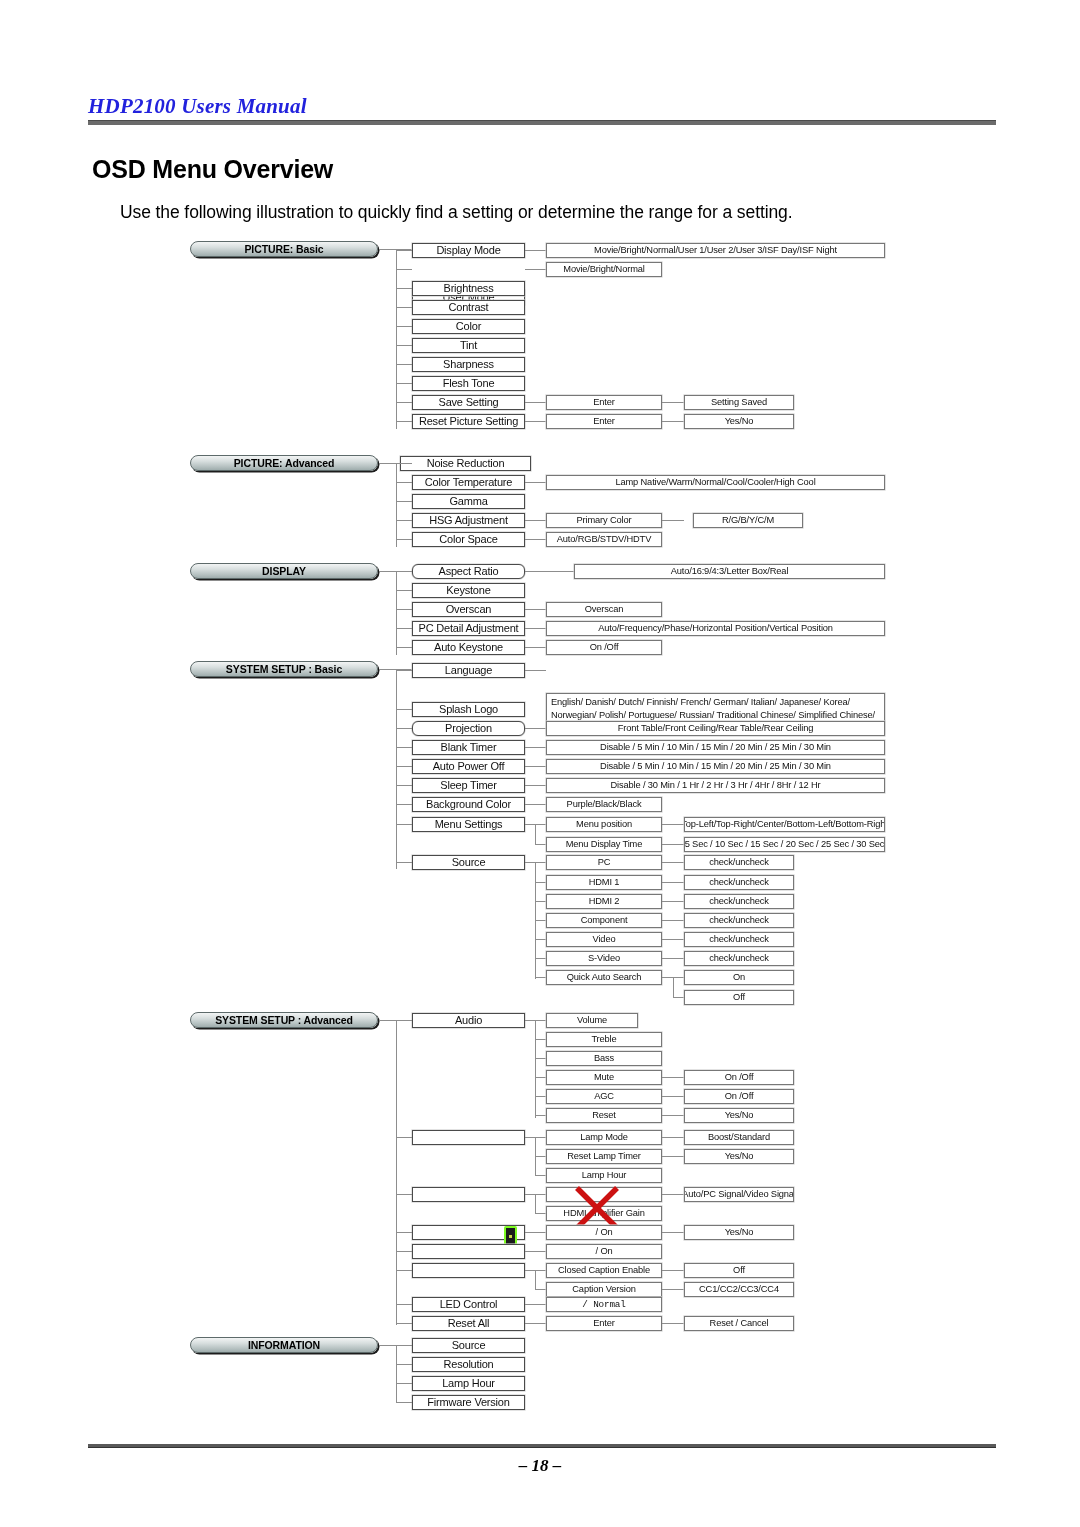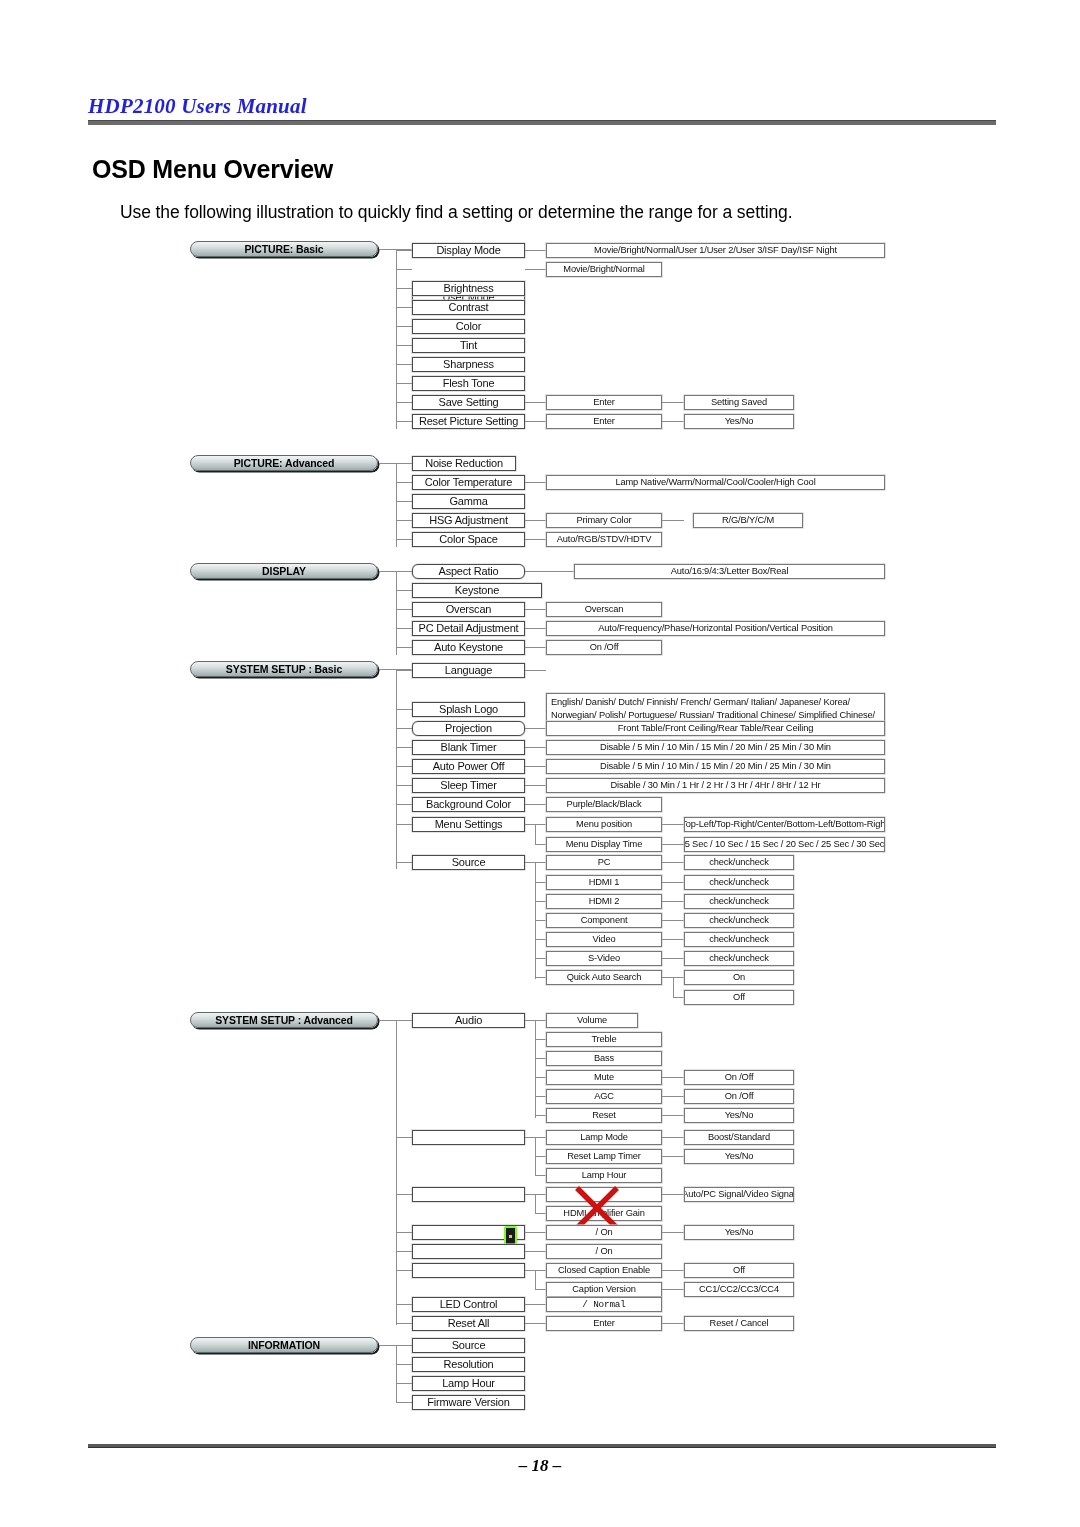--- a/index.html
+++ b/index.html
@@ -235,21 +235,21 @@
   <div class="ln-h" style="left:396px;top:421px;width:16px;"></div>
   <div class="ln-h" style="left:525px;top:421px;width:21px;"></div>
   <div class="bx" style="left:546px;top:414px;width:116px;">Enter</div>
   <div class="ln-h" style="left:662px;top:421px;width:22px;"></div>
   <div class="bx" style="left:684px;top:414px;width:110px;">Yes/No</div>
 
   <div class="pill" style="left:190px;top:455px;">PICTURE: Advanced</div>
   <div class="ln-h" style="left:379px;top:463px;width:33px;"></div>
   <div class="ln-v" style="left:396px;top:463px;height:84px;"></div>
 
-  <div class="bx lvl1" style="left:412px;top:456px;width:104px;">Noise Reduction</div>
+  <div class="bx lvl1" style="left:400px;top:456px;width:131px;">Noise Reduction</div>
   <div class="ln-h" style="left:396px;top:463px;width:16px;"></div>
 
   <div class="bx lvl1" style="left:412px;top:475px;width:113px;">Color Temperature</div>
   <div class="ln-h" style="left:396px;top:482px;width:16px;"></div>
   <div class="ln-h" style="left:525px;top:482px;width:21px;"></div>
   <div class="bx" style="left:546px;top:475px;width:339px;">Lamp Native/Warm/Normal/Cool/Cooler/High Cool</div>
 
   <div class="bx lvl1" style="left:412px;top:494px;width:113px;">Gamma</div>
   <div class="ln-h" style="left:396px;top:501px;width:16px;"></div>
 
@@ -267,21 +267,21 @@
 
   <div class="pill" style="left:190px;top:563px;">DISPLAY</div>
   <div class="ln-h" style="left:379px;top:571px;width:33px;"></div>
   <div class="ln-v" style="left:396px;top:571px;height:84px;"></div>
 
   <div class="bx lvl1" style="left:412px;top:564px;width:113px;border-radius:6px;">Aspect Ratio</div>
   <div class="ln-h" style="left:396px;top:571px;width:16px;"></div>
   <div class="ln-h" style="left:525px;top:571px;width:49px;"></div>
   <div class="bx" style="left:574px;top:564px;width:311px;">Auto/16:9/4:3/Letter Box/Real</div>
 
-  <div class="bx lvl1" style="left:412px;top:583px;width:130px;">Keystone</div>
+  <div class="bx lvl1" style="left:412px;top:583px;width:113px;">Keystone</div>
   <div class="ln-h" style="left:396px;top:590px;width:16px;"></div>
 
   <div class="bx lvl1" style="left:412px;top:602px;width:113px;">Overscan</div>
   <div class="ln-h" style="left:396px;top:609px;width:16px;"></div>
   <div class="ln-h" style="left:525px;top:609px;width:21px;"></div>
   <div class="bx" style="left:546px;top:602px;width:116px;">Overscan</div>
 
   <div class="bx lvl1" style="left:412px;top:621px;width:113px;">PC Detail Adjustment</div>
   <div class="ln-h" style="left:396px;top:628px;width:16px;"></div>
   <div class="ln-h" style="left:525px;top:628px;width:21px;"></div>

